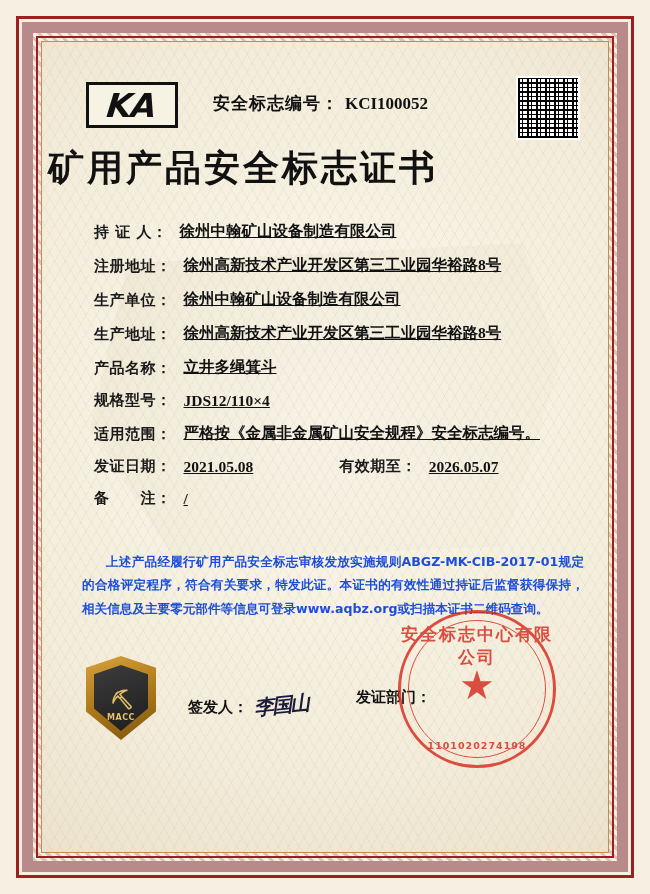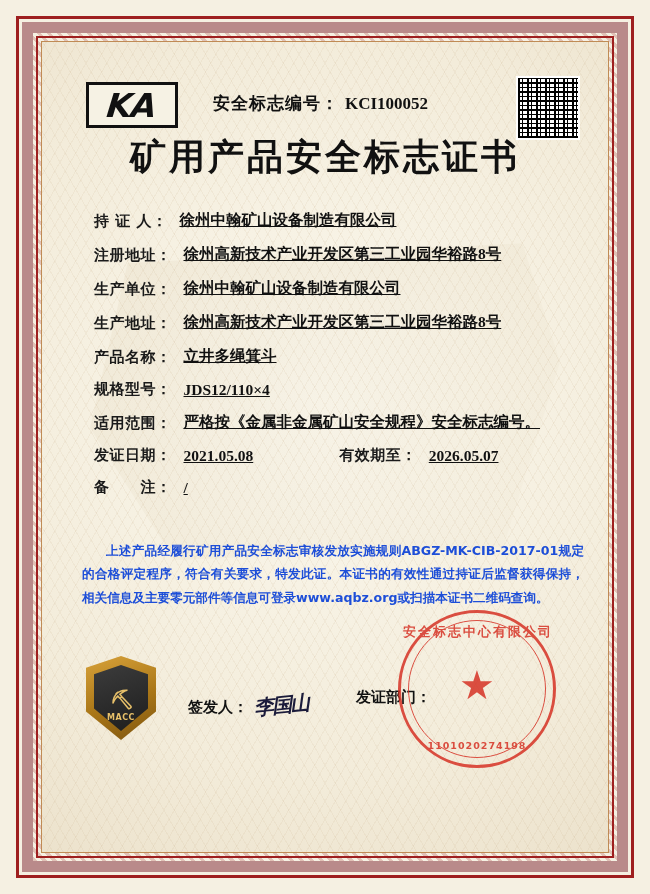--- a/index.html
+++ b/index.html
@@ -156,26 +156,26 @@
     width: 100%;
     height: 100%;
     background-image:
       repeating-linear-gradient(90deg, #000 0 2px, #fff 2px 4px, #000 4px 5px, #fff 5px 9px),
       repeating-linear-gradient(0deg, #000 0 2px, #fff 2px 5px, #000 5px 6px, #fff 6px 9px);
     background-blend-mode: multiply;
   }
 
   
   .title {
-    text-align: center;
+    text-align: left;
     font-size: 36px;
     font-weight: bold;
     letter-spacing: 3px;
     color: #111;
-    margin-top: 5px;
+    margin-top: 16px;
     font-family: "DejaVu Sans", sans-serif;
   }
 
   
   .fields {
     margin-top: 28px;
     padding-left: 46px;
     padding-right: 20px;
   }
   .field-row {
@@ -314,22 +314,22 @@
     left: 50%;
     top: 50%;
     transform: translate(-50%, -58%);
     font-size: 40px;
     line-height: 1;
     color: #d52b1e;
   }
   .seal-top-text {
     position: absolute;
     left: 0; right: 0; top: 10px;
-    text-align: right;
-    font-size: 13px;
+    text-align: center;
+    font-size: 17px;
     font-weight: bold;
     font-family: "DejaVu Sans", sans-serif;
     letter-spacing: 2px;
     color: #d52b1e;
   }
   .seal-bottom-text {
     position: absolute;
     left: 0; right: 0; bottom: 14px;
     text-align: center;
     font-size: 9.5px;

